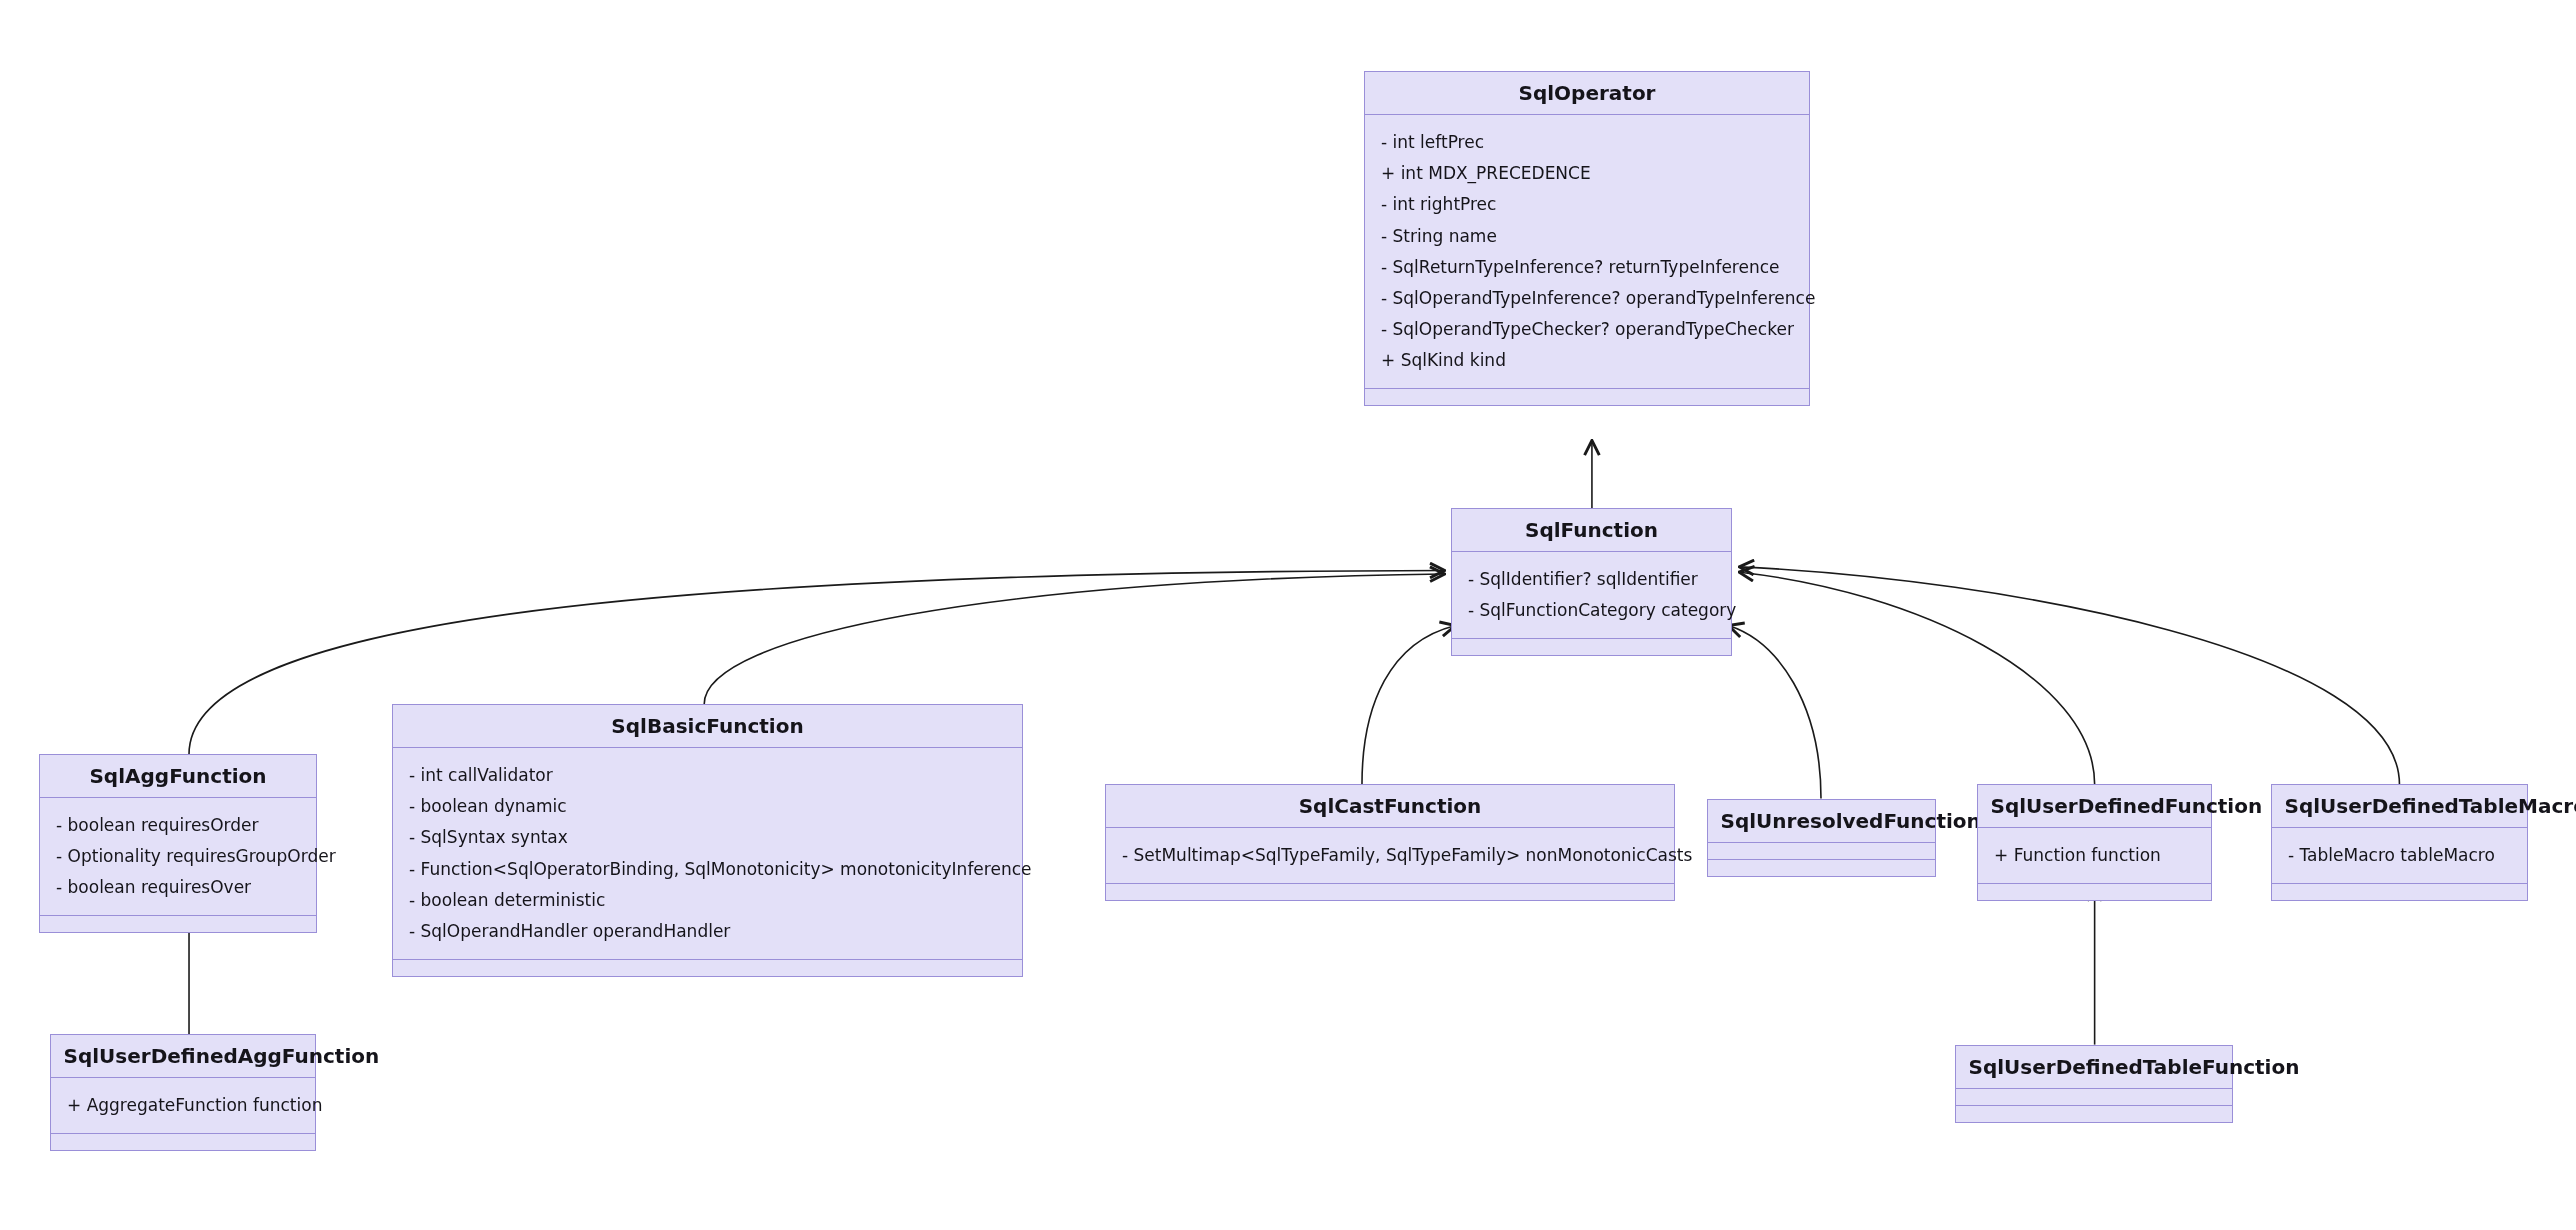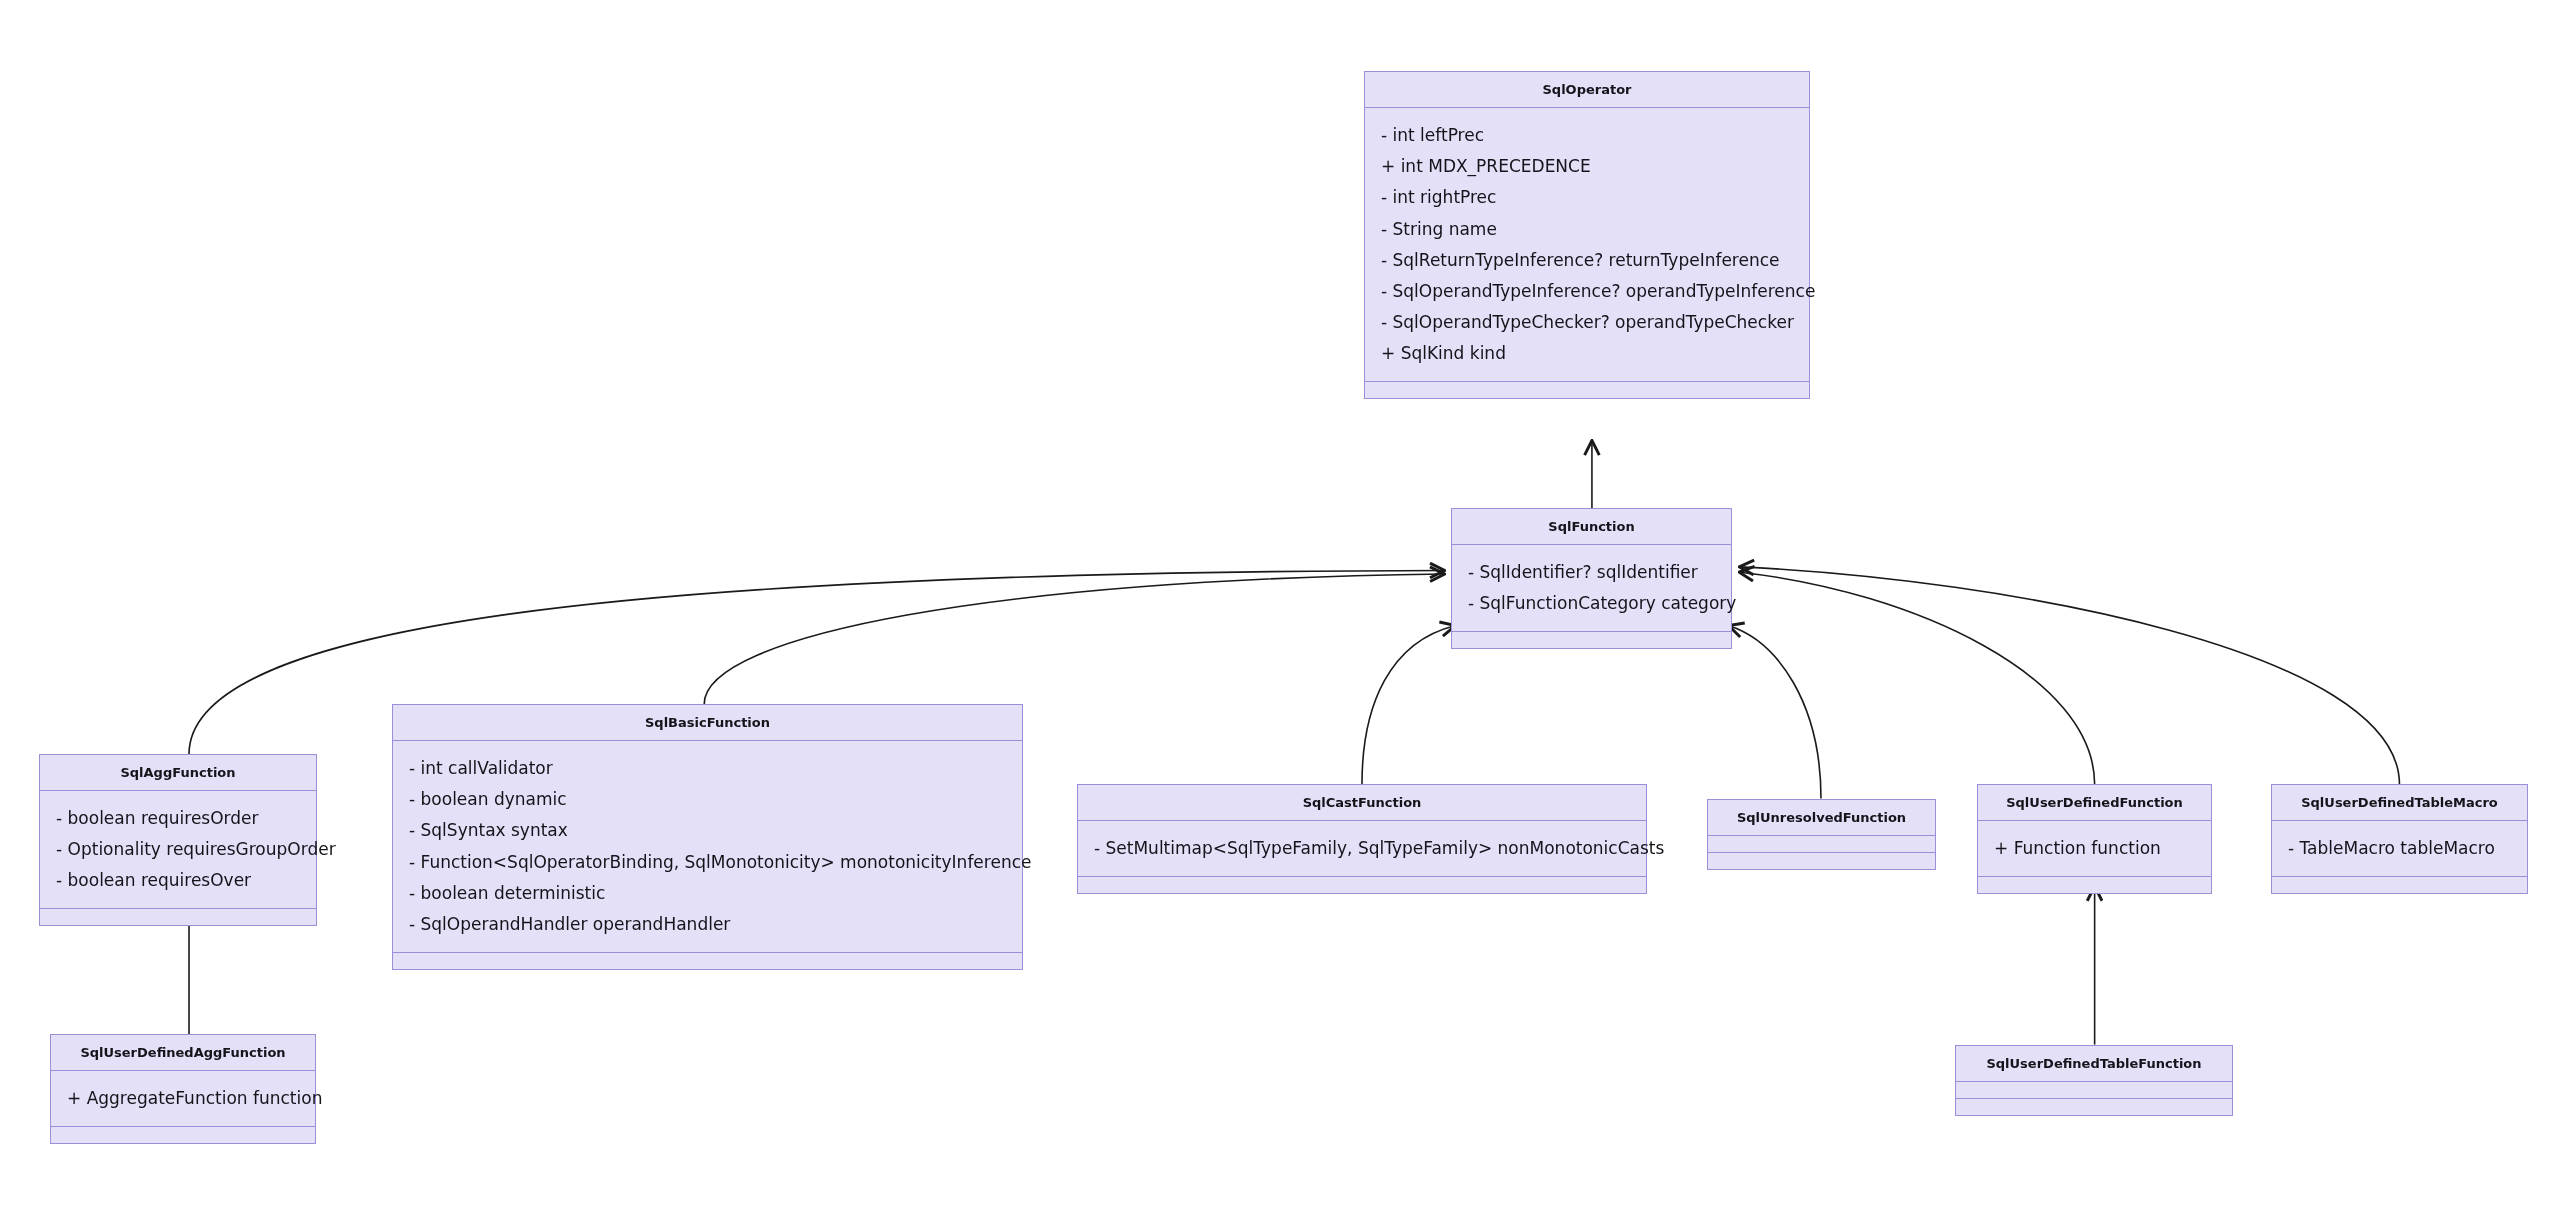--- a/index.html
+++ b/index.html
@@ -25,21 +25,21 @@
     border: 1.8px solid #9a8fd8;
     background: #e3e0f8;
     display: flex;
     flex-direction: column;
     z-index: 2;
   }
   .uml-title {
     text-align: center;
     font-weight: bold;
     color: #15141a;
-    font-size: 13px;
+    font-size: 20px;
     line-height: 1.0;
     padding: 10.7px 12.5px 11.6px 12.5px;
     border-bottom: 1.8px solid #9a8fd8;
     white-space: nowrap;
   }
   .uml-attrs {
     border-bottom: 1.8px solid #9a8fd8;
     padding: 11.6px 0 11.6px 0;
     display: flex;
     flex-direction: column;
@@ -130,21 +130,21 @@
         <div class="uml-attrs">
           <div class="uml-attr">- int callValidator</div>
           <div class="uml-attr">- boolean dynamic</div>
           <div class="uml-attr">- SqlSyntax syntax</div>
           <div class="uml-attr">- Function&lt;SqlOperatorBinding, SqlMonotonicity&gt; monotonicityInference</div>
           <div class="uml-attr">- boolean deterministic</div>
           <div class="uml-attr">- SqlOperandHandler operandHandler</div>
         </div>
         <div class="uml-methods"></div>
       </div>
-      <div class="uml-class" style="left: 1077px; top: 784px; width: 570px;">
+      <div class="uml-class" style="left: 1105px; top: 784px; width: 570px;">
         <div class="uml-title">SqlCastFunction</div>
         <div class="uml-attrs">
           <div class="uml-attr">- SetMultimap&lt;SqlTypeFamily, SqlTypeFamily&gt; nonMonotonicCasts</div>
         </div>
         <div class="uml-methods"></div>
       </div>
       <div class="uml-class" style="left: 1707px; top: 799px; width: 229px; justify-content: flex-end;">
         <div class="uml-title">SqlUnresolvedFunction</div>
         <div class="uml-attrs empty"></div>
         <div class="uml-methods"></div>

